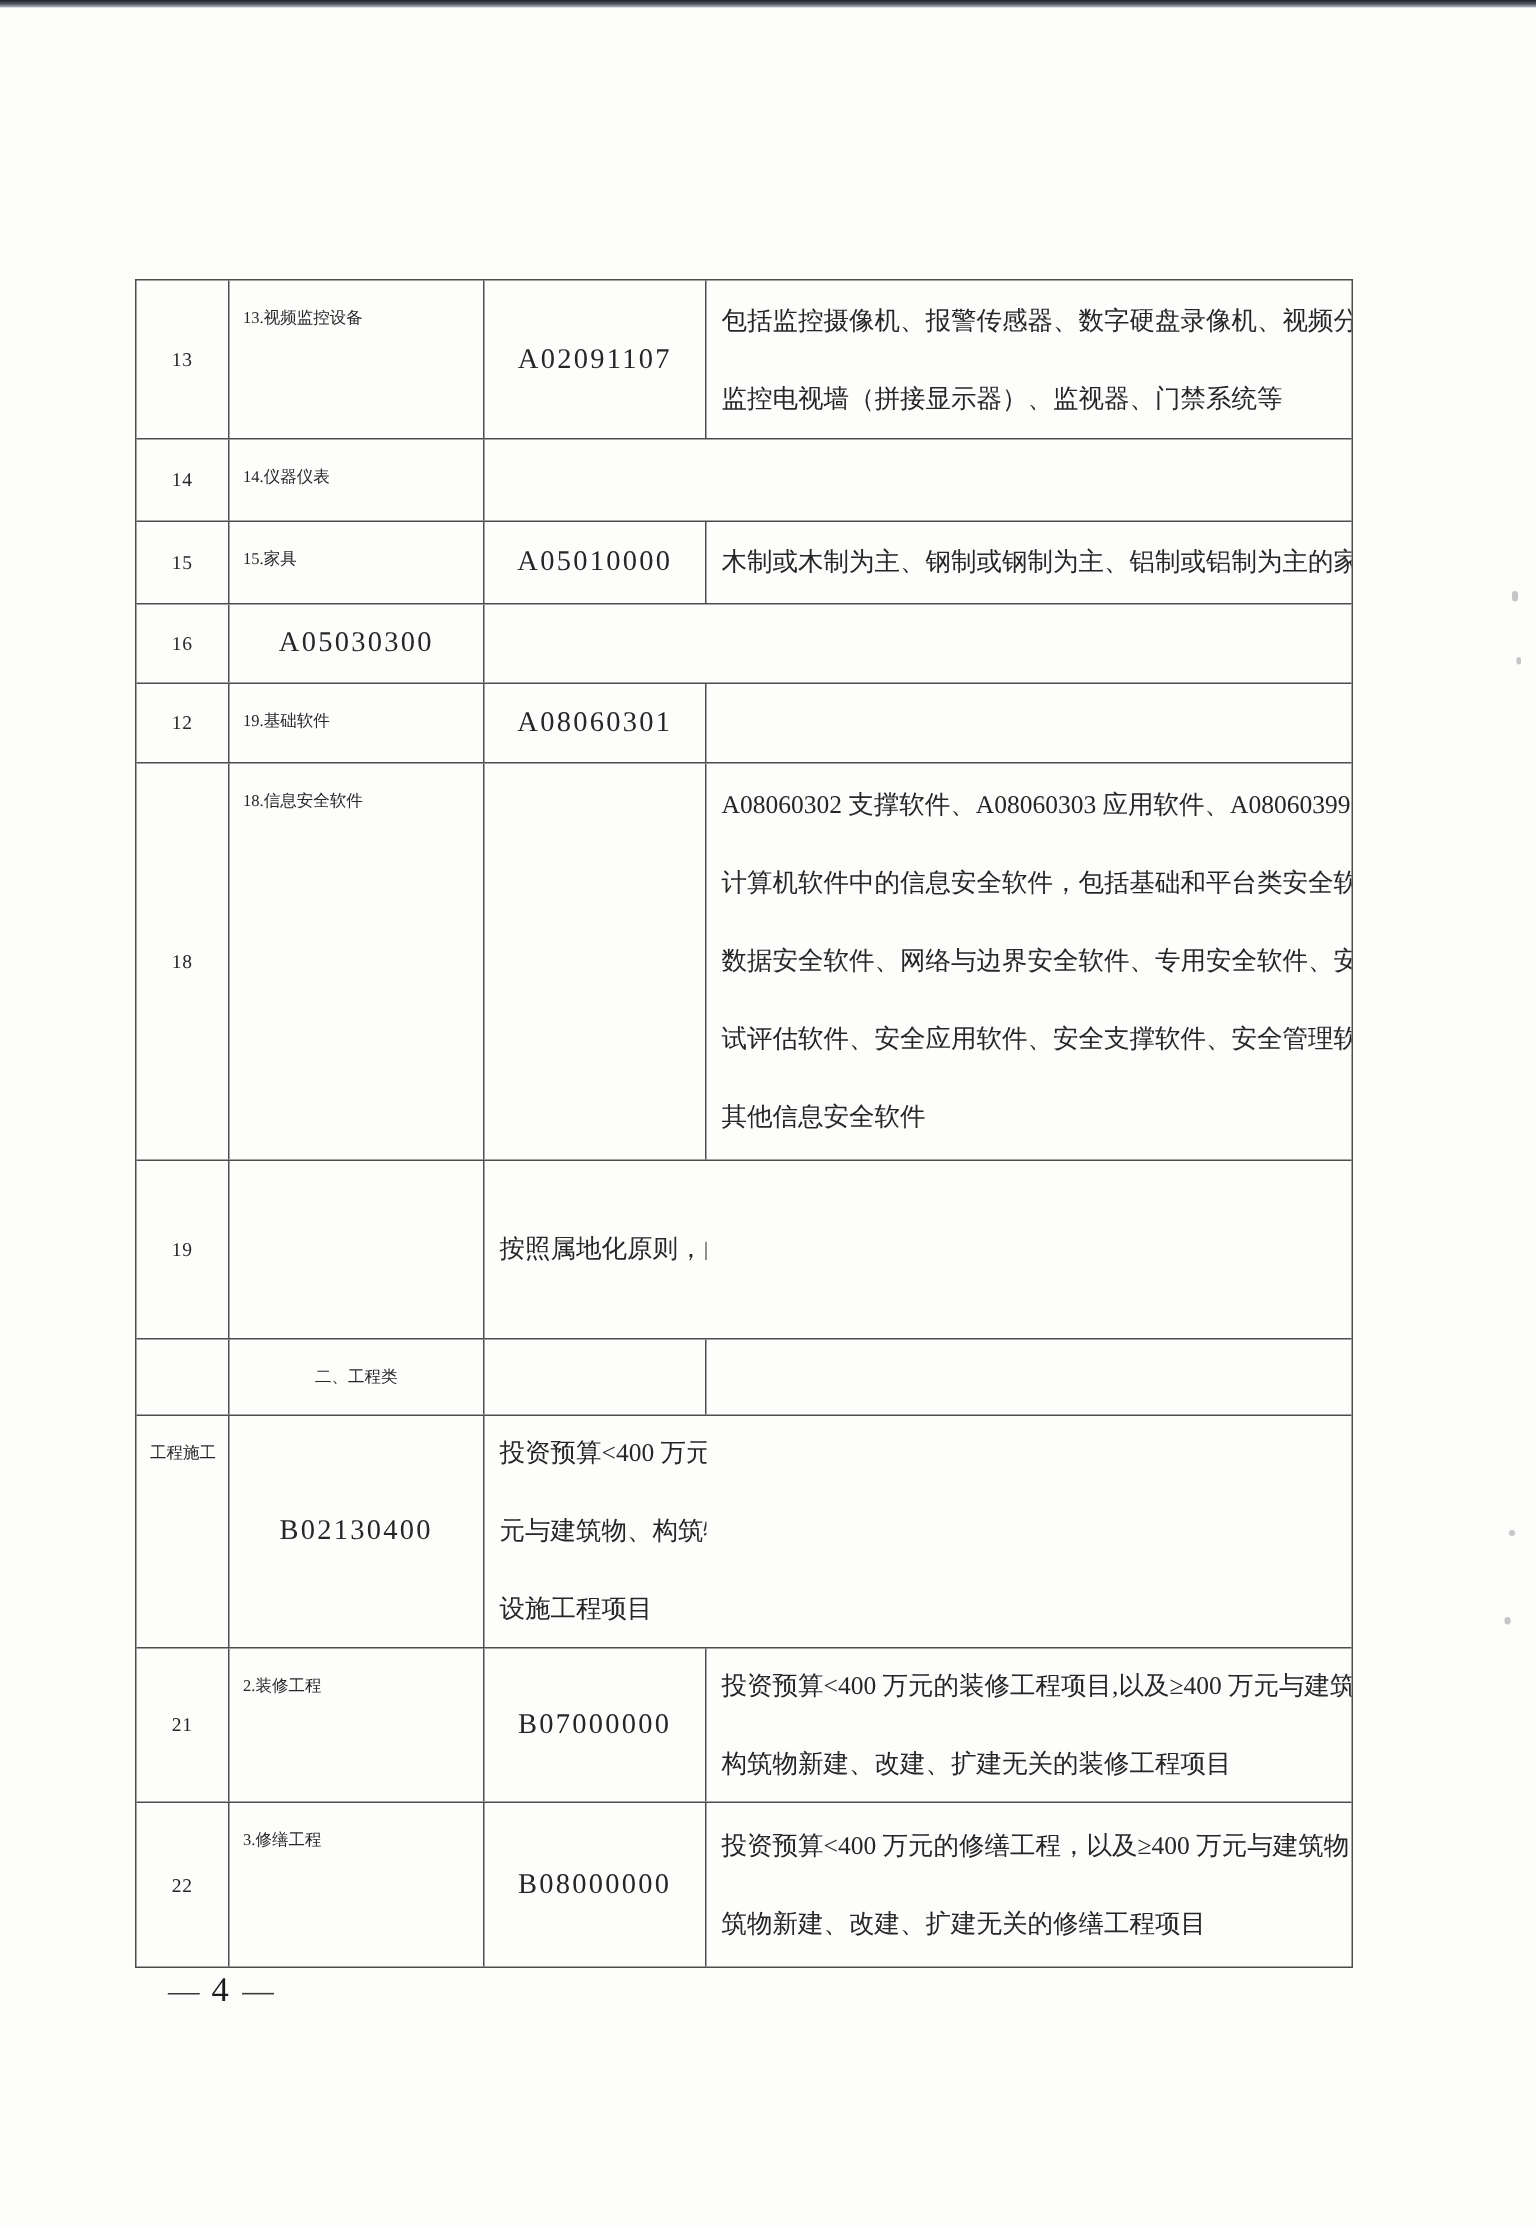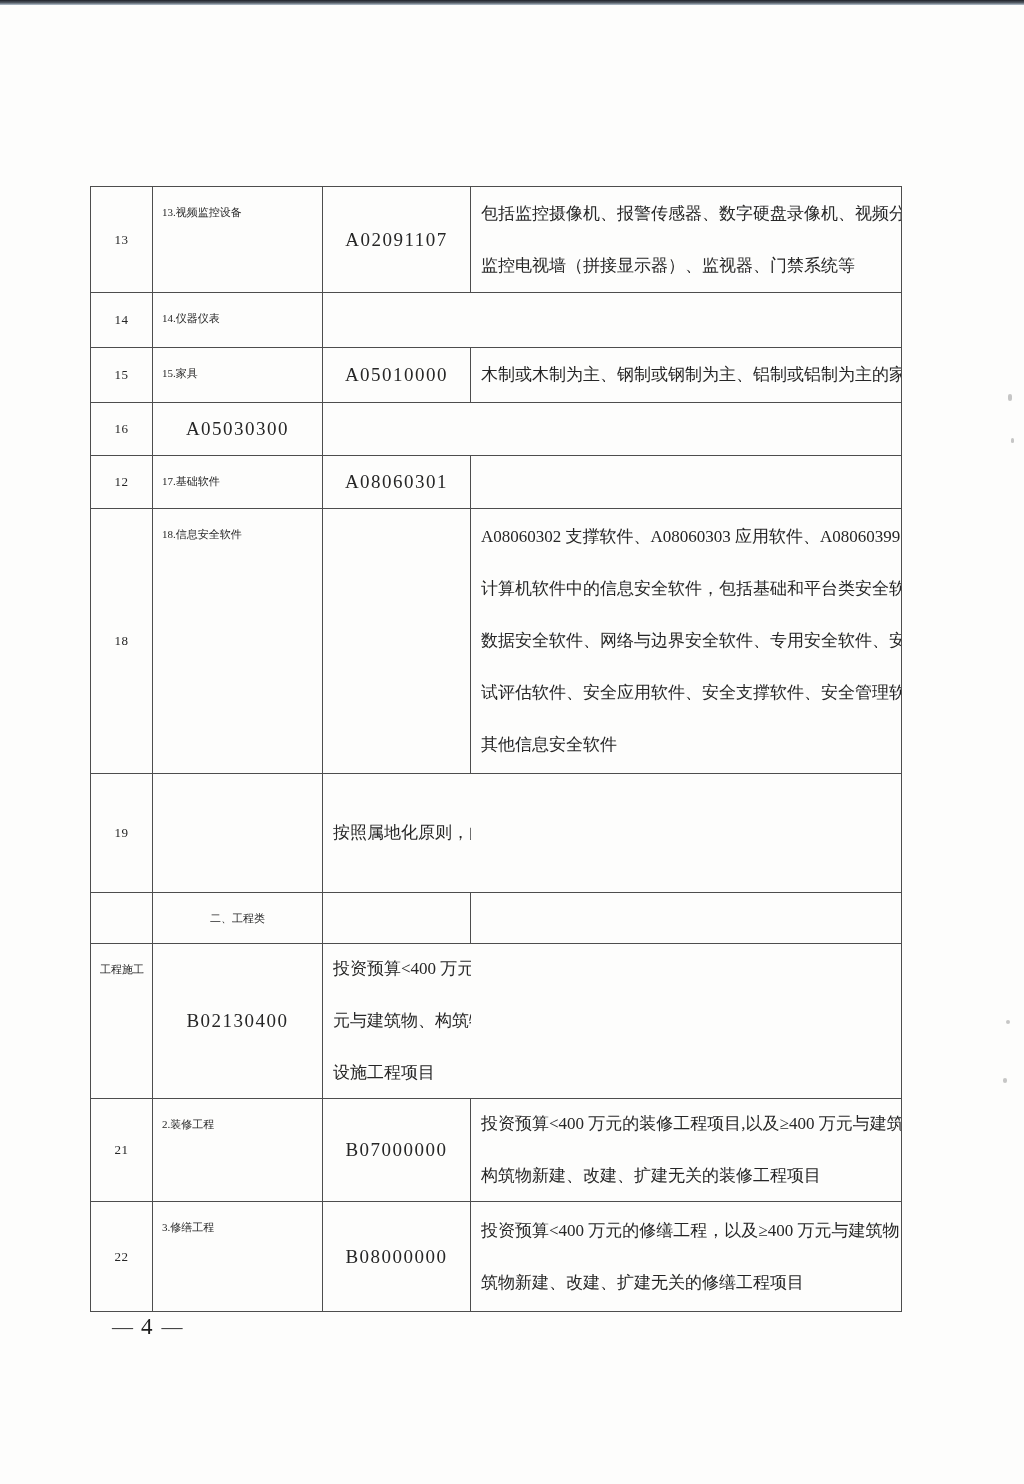--- a/index.html
+++ b/index.html
@@ -110,21 +110,21 @@
         </div>
       </div>
       <div class="trow r3">
         <div class="cell c-num">16</div>
         <div class="cell c-code">A05030300</div>
         <div class="cell c-desc"></div>
       </div>
       <div class="trow r4">
         <div class="cell c-num">12</div>
         <div class="cell c-name">
-          <div class="nline">17.基础软件</div>
+          <div class="nline">19.基础软件</div>
         </div>
         <div class="cell c-code">A08060301</div>
         <div class="cell c-desc"></div>
       </div>
       <div class="trow r5">
         <div class="cell c-num">18</div>
         <div class="cell c-name">
           <div class="nline">18.信息安全软件</div>
         </div>
         <div class="cell c-code"></div>

